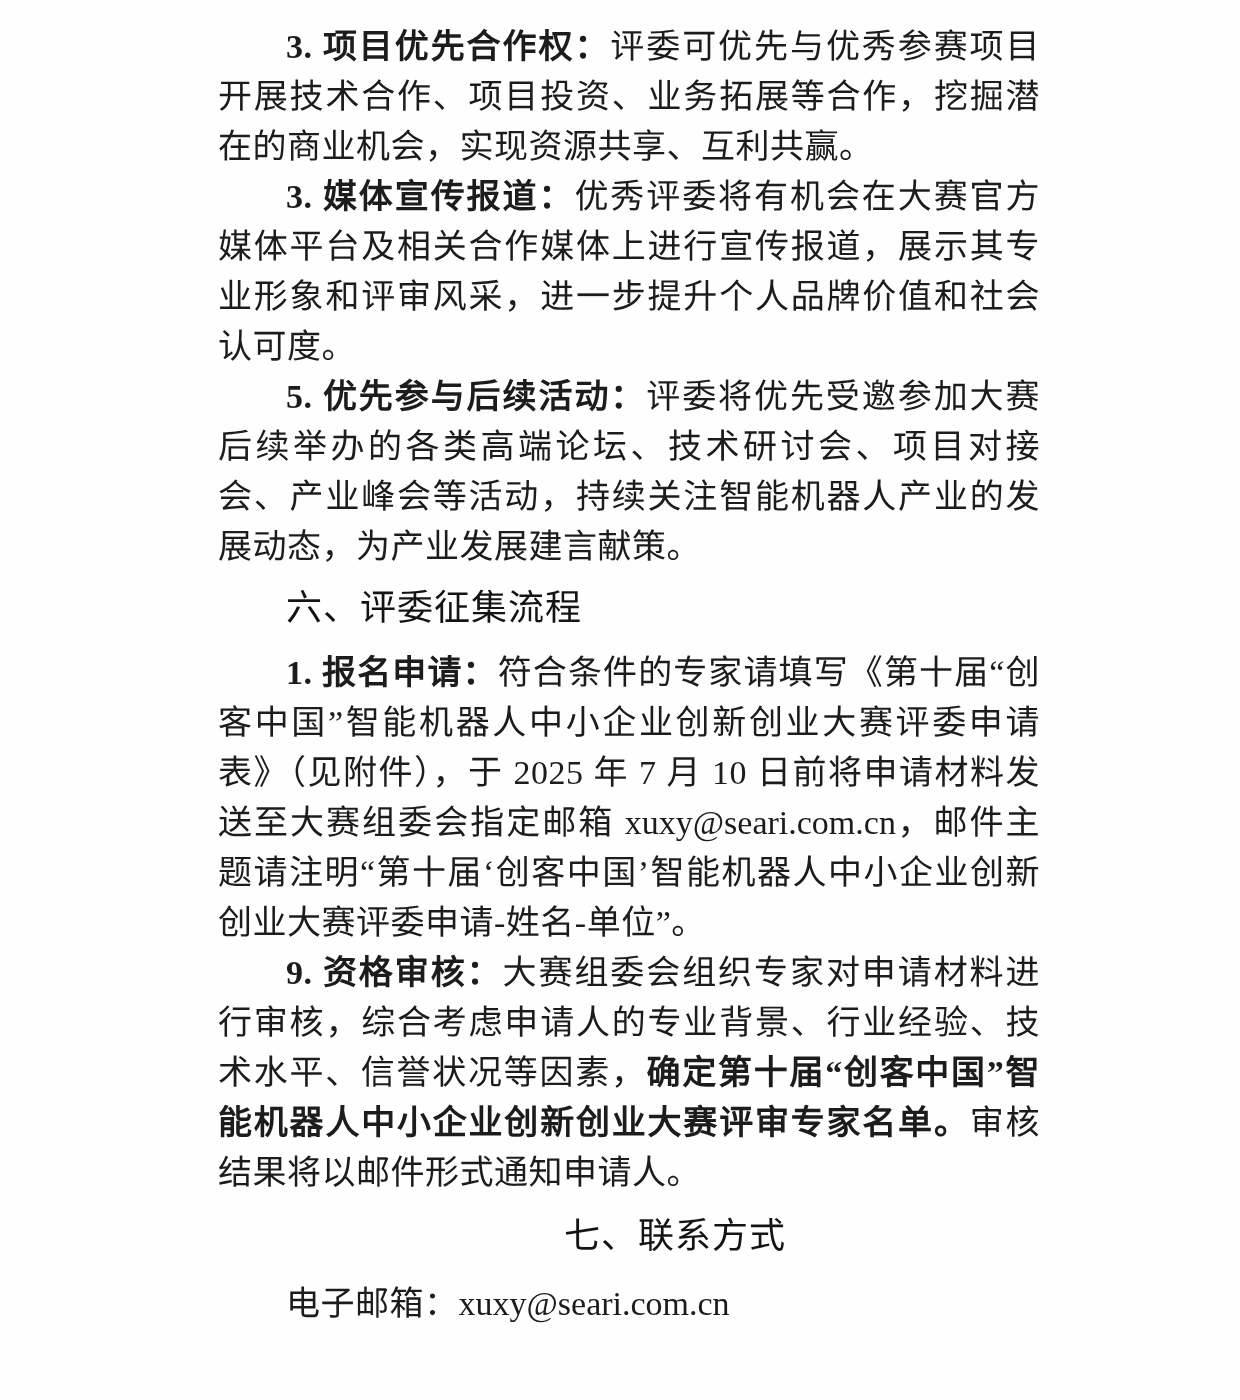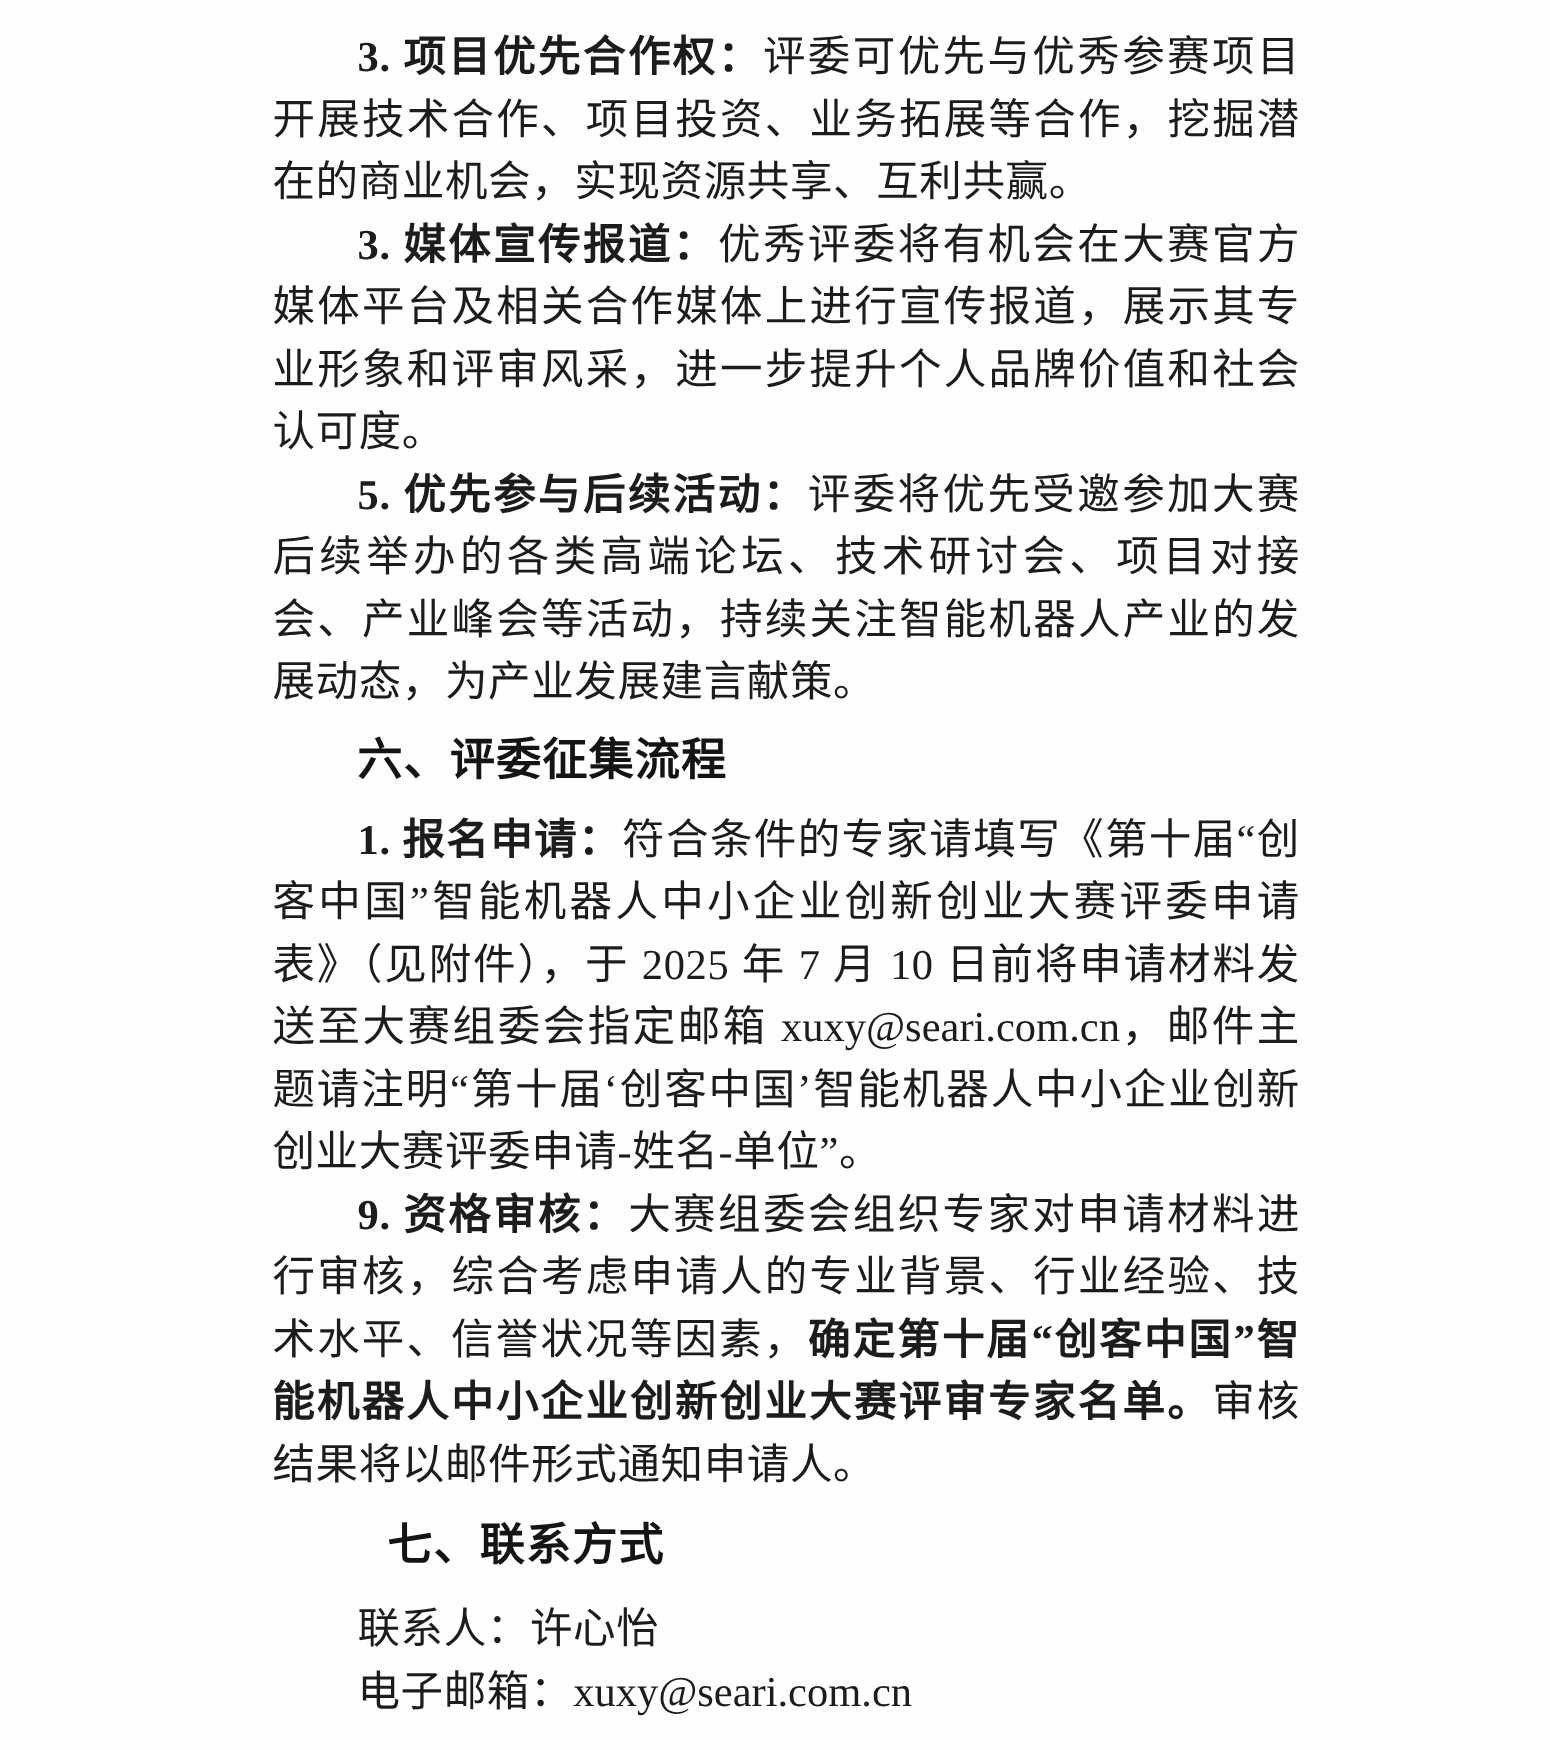--- a/index.html
+++ b/index.html
@@ -25,29 +25,30 @@
     text-align: justify;
     text-indent: 68px;
     letter-spacing: 0.5px;
   }
   p.para b, p.para strong {
     font-weight: 700;
     font-family: Liberation Serif, serif;
   }
   h2.section-heading {
     font-family: "Liberation Sans", sans-serif;
-    font-weight: 700;
+    font-weight: 400;
     font-size: 36px;
     line-height: 48px;
     color: #141414;
     margin: 12px 0 16px 68px;
     letter-spacing: 1px;
   }
   h2.section-heading.contact {
     margin: 14px 0 18px 92px;
+    text-align: center;
   }
   p.contact-line {
     margin: 0 0 0 68px;
     font-size: 34px;
     line-height: 51px;
     letter-spacing: 0.5px;
   }
   .mono {
     font-family: Liberation Serif, serif;
     letter-spacing: 0;
@@ -65,18 +66,17 @@
   <p class="para"><b>5. 优先参与后续活动：</b><span>评委将优先受邀参加大赛后续举办的各类高端论坛、技术研讨会、项目对接会、产业峰会等活动，持续关注智能机器人产业的发展动态，为产业发展建言献策。</span></p>
 
   <h2 class="section-heading">六、评委征集流程</h2>
 
   <p class="para"><b>1. 报名申请：</b><span>符合条件的专家请填写《第十届“创客中国”智能机器人中小企业创新创业大赛评委申请表》（见附件），于 2025 年 7 月 10 日前将申请材料发送至大赛组委会指定邮箱 </span><span class="mono">xuxy@seari.com.cn</span><span>，邮件主题请注明“第十届‘创客中国’智能机器人中小企业创新创业大赛评委申请-姓名-单位”。</span></p>
 
   <p class="para"><b>9. 资格审核：</b><span>大赛组委会组织专家对申请材料进行审核，综合考虑申请人的专业背景、行业经验、技术水平、信誉状况等因素，</span><b>确定第十届“创客中国”智能机器人中小企业创新创业大赛评审专家名单。</b><span>审核结果将以邮件形式通知申请人。</span></p>
 
   <h2 class="section-heading contact">七、联系方式</h2>
 
-  <p class="contact-line"><span>联系人：</span><span>许心怡</span></p>
 
 
   <p class="contact-line"><span>电子邮箱：</span><span class="mono">xuxy@seari.com.cn</span></p>
 
 </div>
 
 </body></html>

